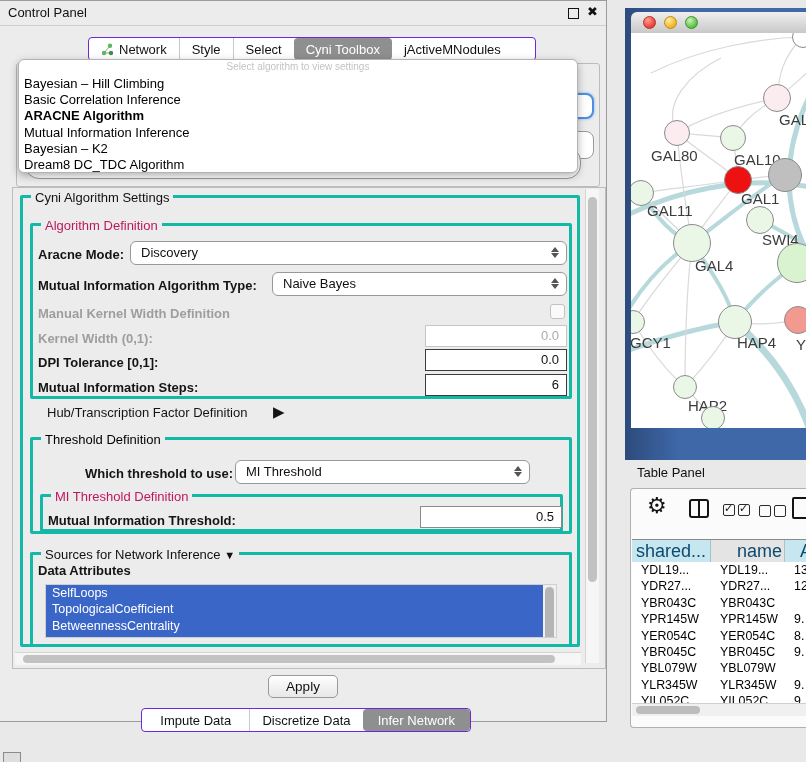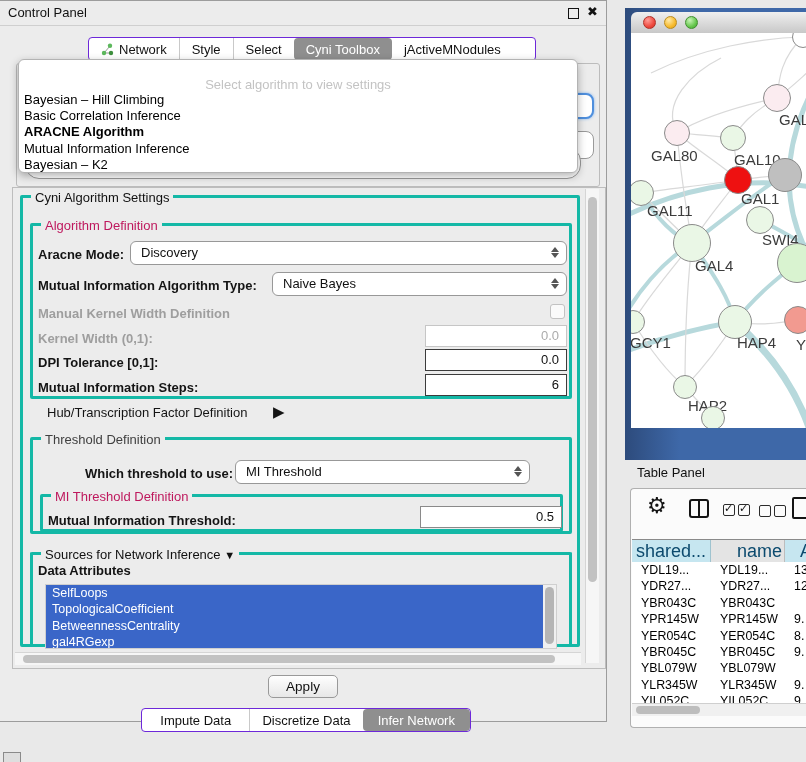--- a/index.html
+++ b/index.html
@@ -31,21 +31,21 @@
     padding:0 12px;white-space:nowrap;position:relative;}
   .tab.sep{border-left:1px solid #c9c9c9;}
   .tab.selected{background:#8f8f8f;color:#fff;border-radius:4px;}
   .net-ico{width:13px;height:13px;margin-right:5px;}
 
   
   .group{position:absolute;border:3px solid #14b8a6;border-radius:2px;box-sizing:border-box;}
   .legend{position:absolute;top:-8px;left:8px;background:#ececec;padding:0 4px;
     font-size:13px;color:#111;white-space:nowrap;}
   .legend.blue{color:#be185d;}
-  .legend.green{color:#404040;}
+  .legend.green{color:#000000;}
 
   .flabel{position:absolute;font-size:13px;font-weight:bold;color:#141414;white-space:nowrap;}
   .flabel.disabled{color:#9e9e9e;}
   .plain13{position:absolute;font-size:13px;color:#141414;white-space:nowrap;}
 
   .combo{position:absolute;height:24px;background:#fff;border:1px solid #989898;
     border-radius:6px;box-sizing:border-box;font-size:13px;color:#111;
     line-height:22px;padding-left:10px;}
   .spin{position:absolute;right:7px;top:4px;width:8px;}
   .spin div{width:0;height:0;border-left:4px solid transparent;border-right:4px solid transparent;margin:1px 0;}
@@ -57,21 +57,21 @@
     text-align:right;padding-right:7px;}
   .nfield.disabled{border:1px solid #c6c6c6;color:#ababab;}
 
   .checkbox{position:absolute;width:13px;height:13px;border:1px solid #c2c2c2;
     border-radius:3px;background:#fafafa;}
 
   
   #algo-dropdown{left:18px;top:58px;width:560px;height:114px;background:#fff;
     border:1px solid #b3b3b3;border-radius:6px;box-shadow:0 3px 8px rgba(0,0,0,.3);
     z-index:50;box-sizing:border-box;overflow:hidden;}
-  #dd-placeholder{height:15px;text-align:center;font-size:13px;color:#c3c3c3;margin-top:17px;}
+  #dd-placeholder{height:15px;text-align:center;font-size:10px;color:#c3c3c3;margin-top:1px;}
   .dd-item{font-size:13px;color:#000;line-height:16.2px;padding-left:5px;white-space:nowrap;}
   .dd-item.bold{font-weight:bold;}
 
   
   .frag{z-index:10;}
   #frag-groupbox{left:16px;top:62px;width:582px;height:122px;border:1px solid #bcbcbc;border-radius:3px;}
   #frag-bluecombo{left:558px;top:92px;width:36px;height:26px;background:#fff;
     border:2px solid #4f8fdd;border-radius:8px;box-shadow:0 0 3px #7fb2ee;box-sizing:border-box;}
   #frag-combo2{left:556px;top:130px;width:38px;height:28px;background:#fff;
     border:1px solid #9a9a9a;border-radius:8px;box-sizing:border-box;}
@@ -80,21 +80,21 @@
     font-size:13px;color:#bdbdbd;line-height:30px;padding-left:14px;}
 
   
   #settings-outer{left:12px;top:186px;width:592px;height:480px;border:1px solid #bdbdbd;background:#ececec;}
   #v-scroll{left:585px;top:188px;width:13px;height:474px;background:#f6f6f6;border-left:1px solid #d5d5d5;}
   #v-thumb{position:absolute;left:2px;top:8px;width:9px;height:385px;background:#c2c2c2;border-radius:5px;}
   #h-scroll{left:15px;top:651px;width:566px;height:12px;background:#f6f6f6;border-top:1px solid #d5d5d5;}
   #h-thumb{position:absolute;left:8px;top:2px;width:532px;height:8px;background:#c2c2c2;border-radius:4px;}
 
   
-  #attr-list{position:absolute;left:45px;top:583px;width:512px;height:65px;background:#fff;
+  #attr-list{position:absolute;left:45px;top:583px;width:512px;height:54px;background:#fff;
     border:1px solid #cfcfcf;box-sizing:border-box;overflow:hidden;}
   .attr-item{height:16.3px;line-height:16.3px;background:#3a66c8;color:#fff;
     font-size:12.5px;padding-left:6px;width:calc(100% - 13px);}
   #attr-scroll{position:absolute;right:0;top:0;width:13px;height:100%;background:#f0f0f0;}
   #attr-thumb{position:absolute;left:2px;top:2px;width:9px;height:57px;background:#b5b5b5;border-radius:5px;}
 
   
   #apply-btn{left:268px;top:674px;width:70px;height:23px;border:1px solid #999;
     border-radius:5px;background:linear-gradient(#fefefe,#e7e7e7);
     font-size:13.5px;color:#111;text-align:center;line-height:21px;box-sizing:border-box;}

